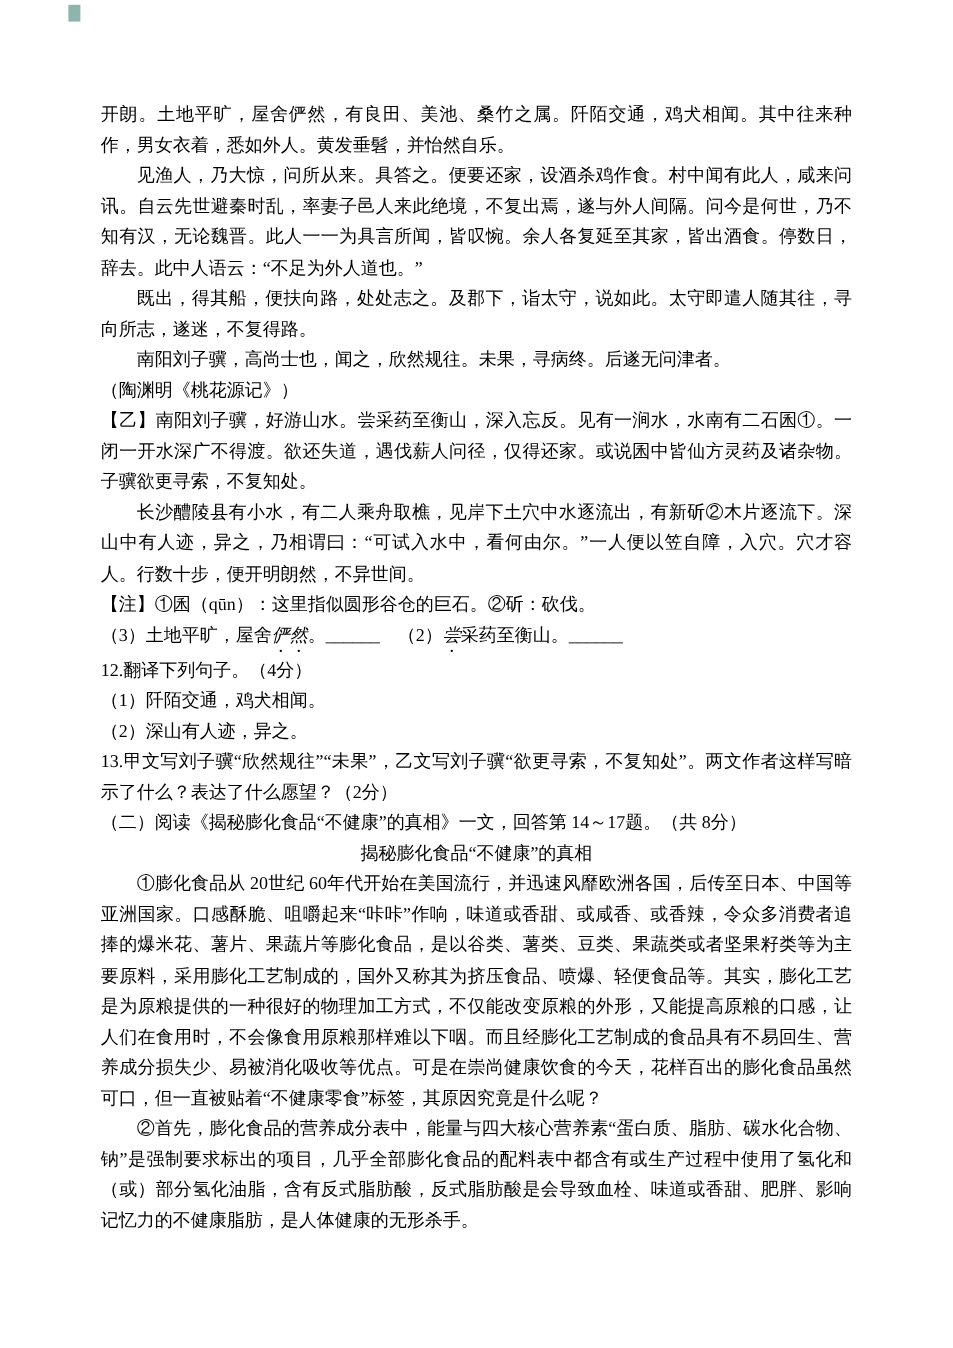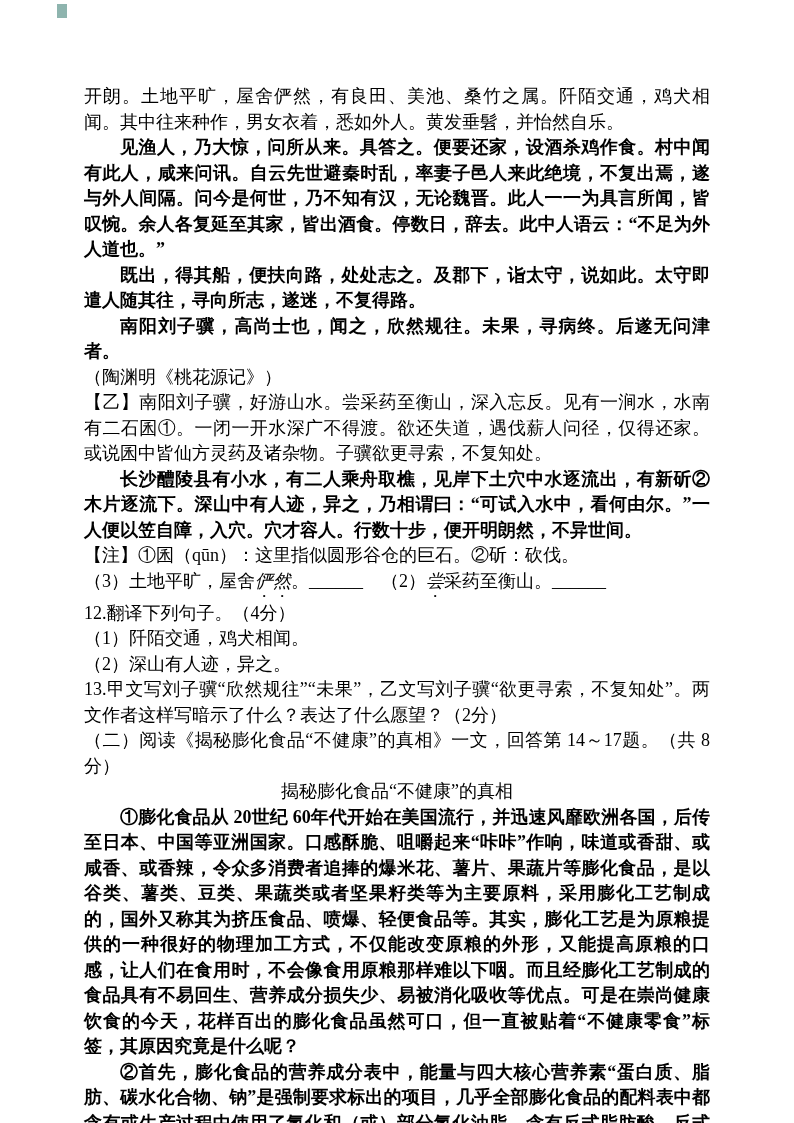--- a/index.html
+++ b/index.html
@@ -5,39 +5,39 @@
   * { margin: 0; padding: 0; box-sizing: border-box; }
   html, body { background: #ffffff; }
   .page {
     position: relative;
     width: 740px;
     height: 1123px;
     margin: 0 auto;
     background: #ffffff;
     padding: 84px 57px 40px 57px;
     font-family: "Liberation Serif", "DejaVu Serif", serif;
-    font-size: 18px;
+    font-size: 15px;
     line-height: 25.5px;
     color: #000000;
     overflow: hidden;
   }
   .corner-mark {
     position: absolute;
     left: 30px;
     top: 4px;
     width: 10px;
     height: 14px;
     background: #7aa7a0;
     opacity: 0.85;
   }
   .blk {
     text-align: justify;
     word-break: break-all;
   }
-  .blk.body-indent { text-indent: 2em; font-weight: bold; }
+  .blk.body-indent { text-indent: 2em; }
   .blk.right { text-align: left; }
   .blk.title { text-align: center; font-weight: normal; }
   .u { text-decoration: underline; text-underline-offset: 3px; }
   .dots {
     -webkit-text-emphasis: filled dot;
     -webkit-text-emphasis-position: under;
     text-emphasis: filled dot;
     text-emphasis-position: under left;
     font-style: italic;
   }
@@ -57,15 +57,15 @@
       <p class="blk body-indent"><span>长沙醴陵县有小水，有二人乘舟取樵，见岸下土穴中水逐流出，有新斫②木片逐流下。深山中有人迹，异之，乃相谓曰：“可试入水中，看何由尔。”一人便以笠自障，入穴。穴才容人。行数十步，便开明朗然，不异世间。</span></p>
       <p class="blk body"><span>【注】①囷（qūn）：这里指似圆形谷仓的巨石。②斫：砍伐。</span></p>
       <p class="blk body"><span>（3）土地平旷，屋舍</span><span class="dots">俨然</span><span>。______　（2）</span><span class="dots">尝</span><span>采药至衡山。______</span></p>
       <p class="blk body"><span>12.翻译下列句子。（4分）</span></p>
       <p class="blk body"><span>（1）阡陌交通，鸡犬相闻。</span></p>
       <p class="blk body"><span>（2）深山有人迹，异之。</span></p>
       <p class="blk body"><span>13.甲文写刘子骥“欣然规往”“未果”，乙文写刘子骥“欲更寻索，不复知处”。两文作者这样写暗示了什么？表达了什么愿望？（2分）</span></p>
       <p class="blk body"><span>（二）阅读《揭秘膨化食品“不健康”的真相》一文，回答第 14～17题。（共 8分）</span></p>
       <p class="blk title"><span>揭秘膨化食品“不健康”的真相</span></p>
       <p class="blk body-indent"><span>①膨化食品从 20世纪 60年代开始在美国流行，并迅速风靡欧洲各国，后传至日本、中国等亚洲国家。口感酥脆、咀嚼起来“咔咔”作响，味道或香甜、或咸香、或香辣，令众多消费者追捧的爆米花、薯片、果蔬片等膨化食品，是以谷类、薯类、豆类、果蔬类或者坚果籽类等为主要原料，采用膨化工艺制成的，国外又称其为挤压食品、喷爆、轻便食品等。其实，膨化工艺是为原粮提供的一种很好的物理加工方式，不仅能改变原粮的外形，又能提高原粮的口感，让人们在食用时，不会像食用原粮那样难以下咽。而且经膨化工艺制成的食品具有不易回生、营养成分损失少、易被消化吸收等优点。可是在崇尚健康饮食的今天，花样百出的膨化食品虽然可口，但一直被贴着“不健康零食”标签，其原因究竟是什么呢？</span></p>
-      <p class="blk body-indent"><span>②首先，膨化食品的营养成分表中，能量与四大核心营养素“蛋白质、脂肪、碳水化合物、钠”是强制要求标出的项目，几乎全部膨化食品的配料表中都含有或生产过程中使用了氢化和（或）部分氢化油脂，含有反式脂肪酸，反式脂肪酸是会导致血栓、引发冠心病、肥胖、影响记忆力的不健康脂肪，是人体健康的无形杀手。</span></p>
+      <p class="blk body-indent"><span>②首先，膨化食品的营养成分表中，能量与四大核心营养素“蛋白质、脂肪、碳水化合物、钠”是强制要求标出的项目，几乎全部膨化食品的配料表中都含有或生产过程中使用了氢化和（或）部分氢化油脂，含有反式脂肪酸，反式脂肪酸是会导致血栓、味道或香甜、肥胖、影响记忆力的不健康脂肪，是人体健康的无形杀手。</span></p>
     </div>
 </div>
 
 </body></html>

